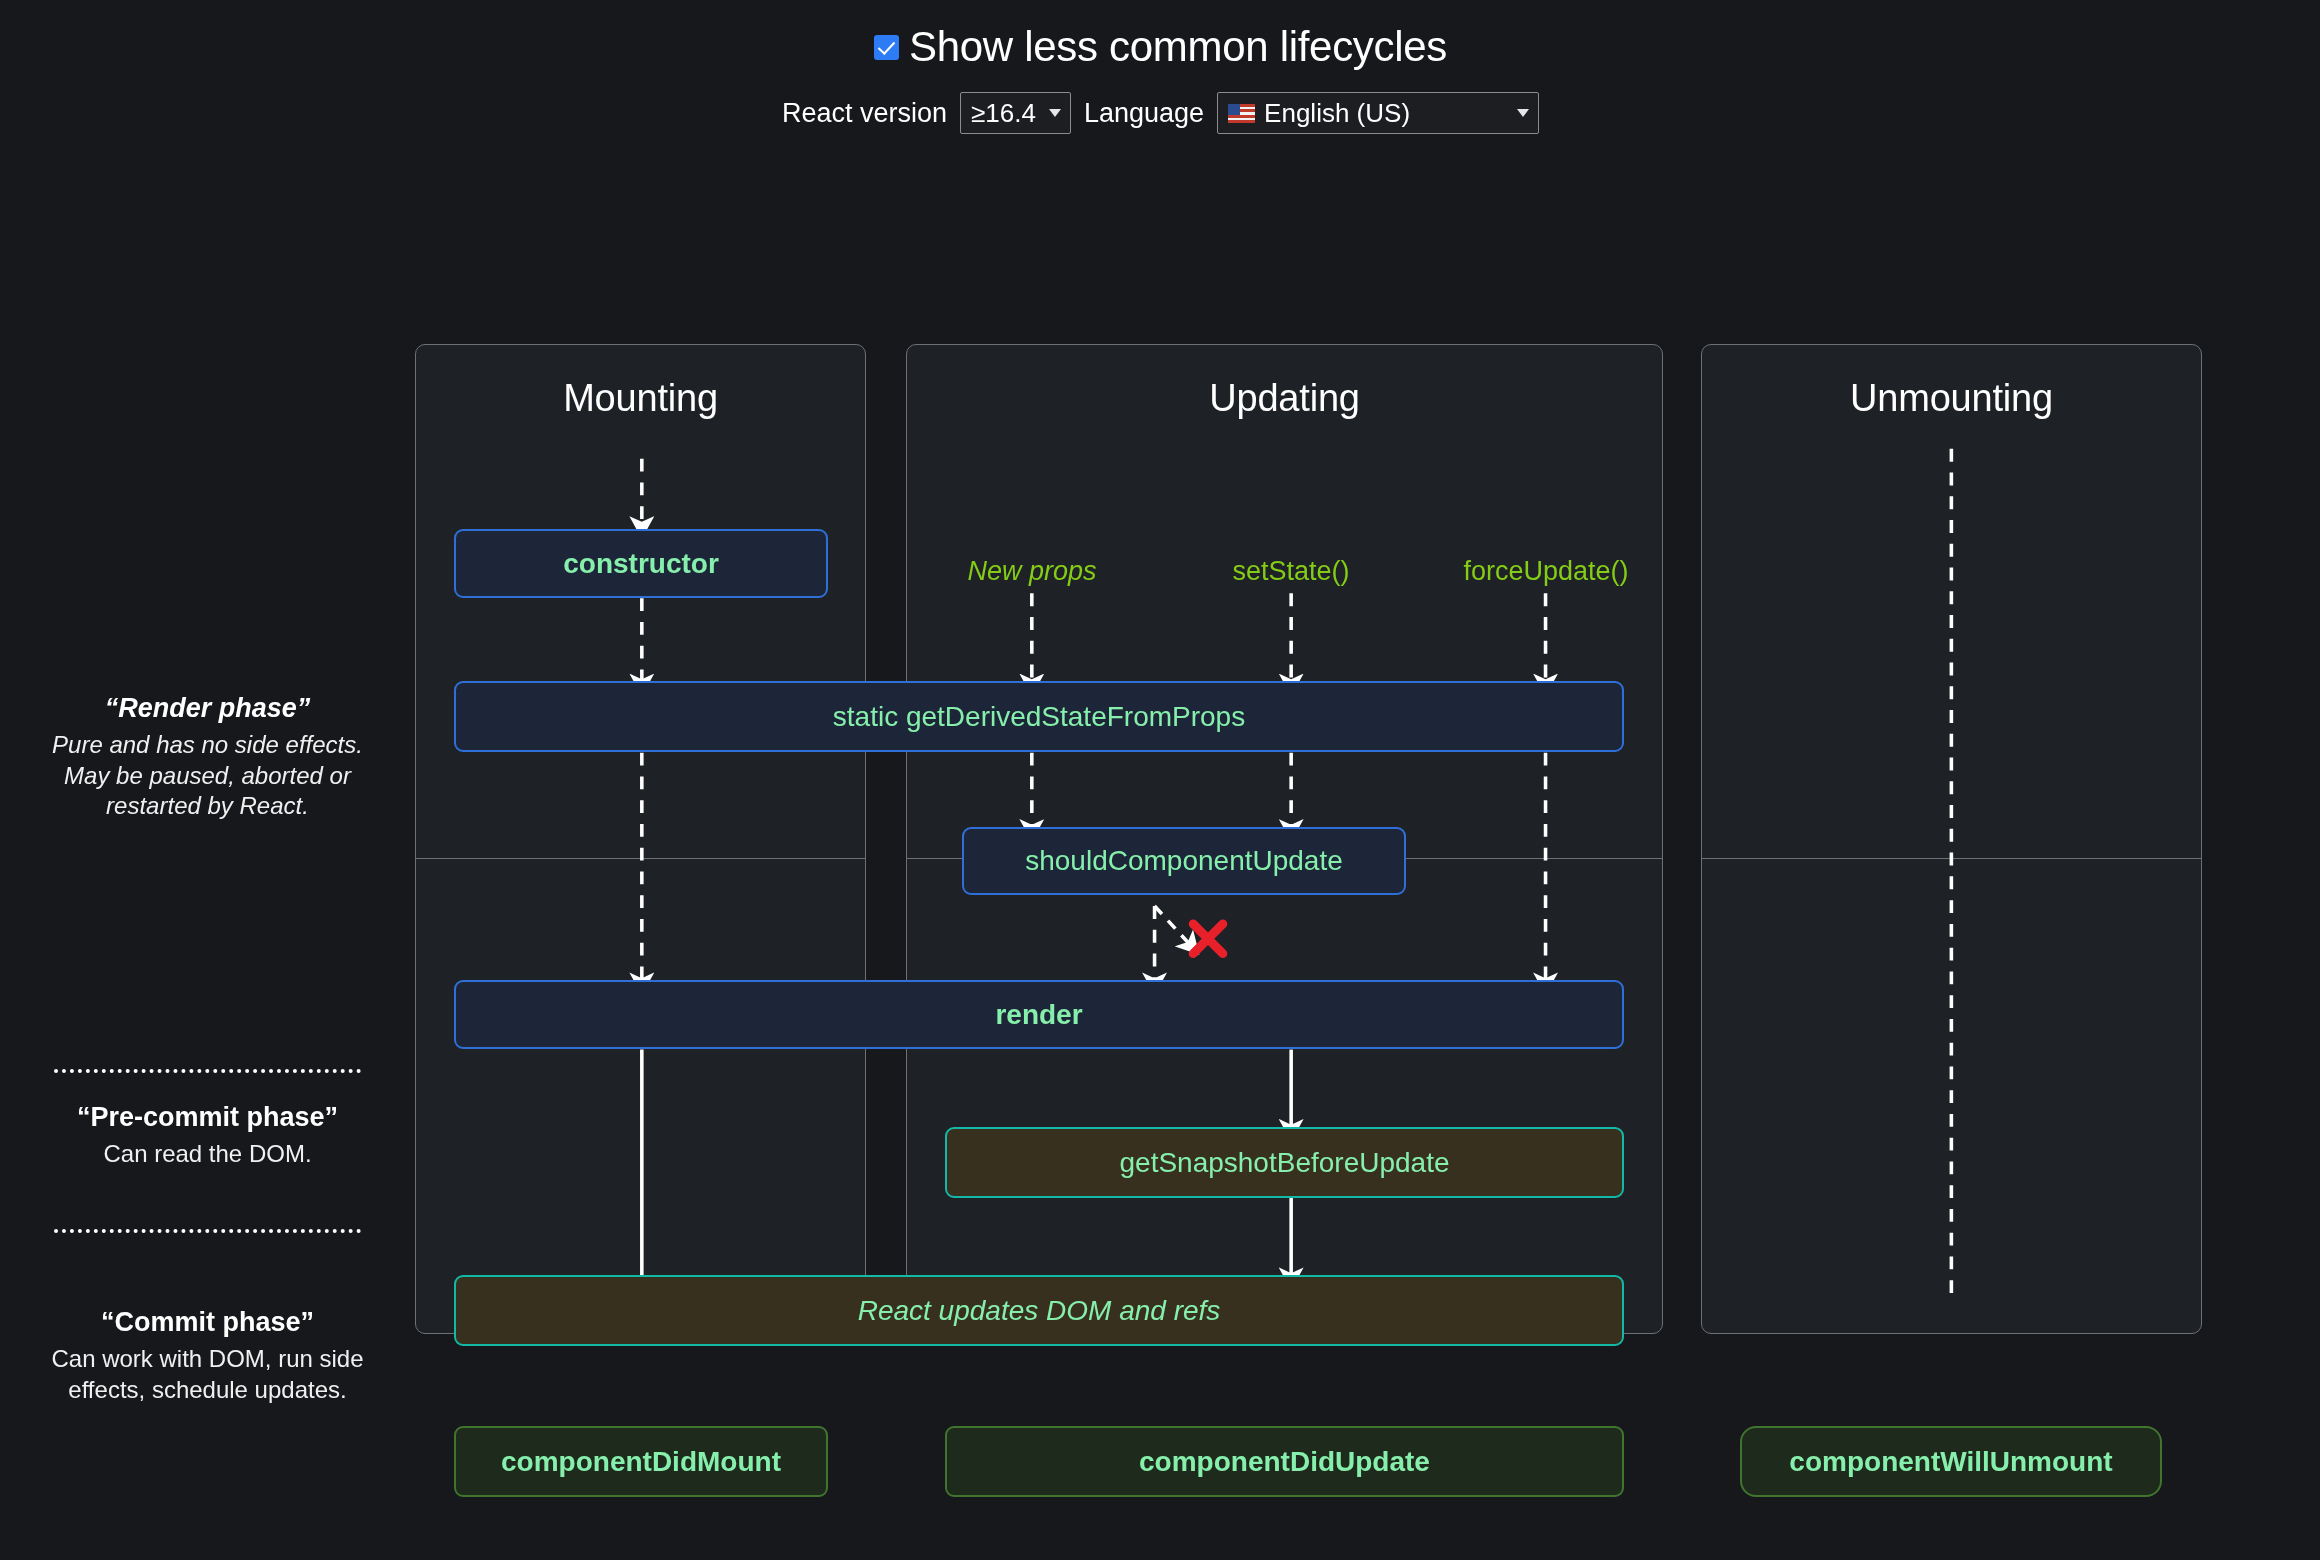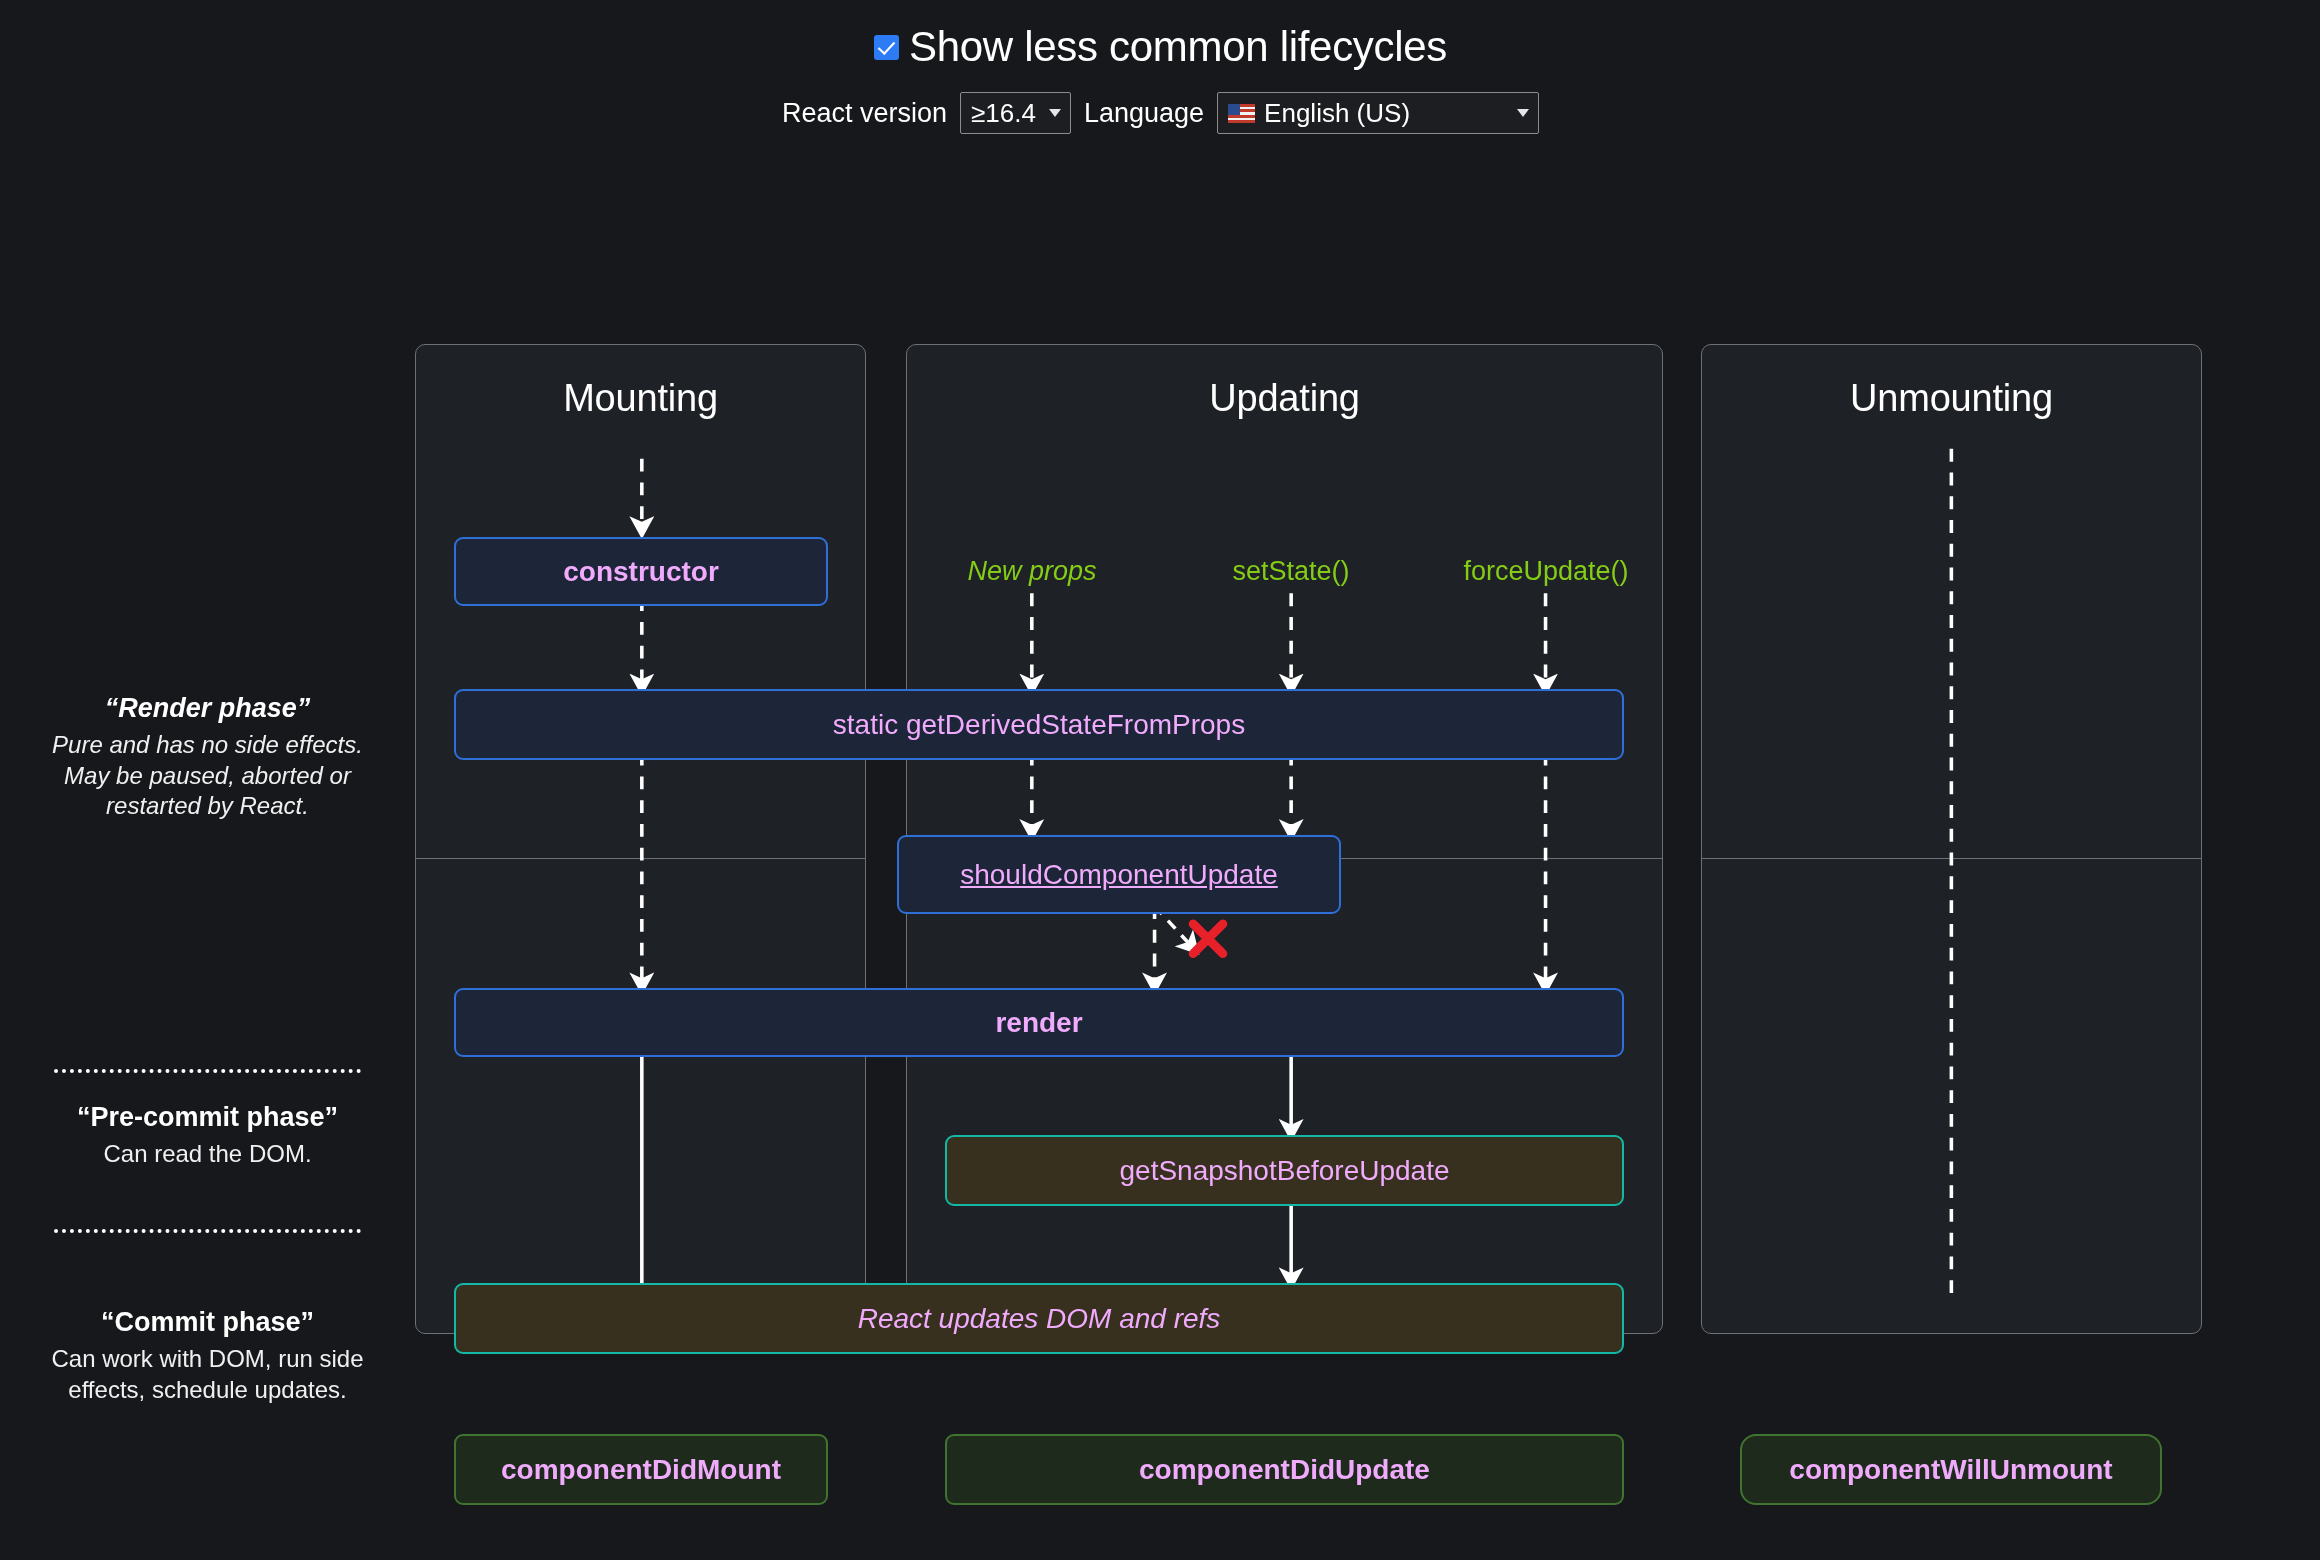--- a/index.html
+++ b/index.html
@@ -145,25 +145,24 @@
     border-top: 4px dotted #ffffff;
   }
 
   
   .lc-box {
     position: absolute;
     border-radius: 9px;
     display: flex; align-items: center; justify-content: center;
     text-align: left;
     font-size: 28px;
-    color: #f0abfc;
+    color: #86efac;
     z-index: 6;
     cursor: pointer;
     padding: 0 14px;
-    margin-top: 8px;
   }
   .lc-box.blue   { border: 2px solid #2f6fd8; background: #1d2638; }
   .lc-box.yellow { border: 2px solid #14b8a6; background: #37301f; }
   .lc-box.green  { border: 2px solid #40742f; background: #1e2a1c; }
   .lc-box.bold   { font-weight: bold; }
   .lc-box.italic { font-style: italic; }
 
   
   .trigger-label {
     position: absolute;
@@ -305,21 +304,21 @@
     <g stroke="#e8202a" stroke-width="9" stroke-linecap="round">
       <line x1="1205" y1="798" x2="1235" y2="828"></line>
       <line x1="1235" y1="798" x2="1205" y2="828"></line>
     </g>
   </svg>
 
   <div class="lc-box blue bold" style="left:454px; top:395px; width:374px; height:69px;">constructor</div>
 
   <div class="lc-box blue" style="left:454px; top:547px; width:1170px; height:71px;">static getDerivedStateFromProps</div>
 
-  <div class="lc-box blue" style="left:897px; top:693px; width:444px; height:79px;text-decoration:underline;">shouldComponentUpdate</div>
+  <div class="lc-box blue" style="left:962px; top:693px; width:444px; height:68px;">shouldComponentUpdate</div>
 
   <div class="lc-box blue bold" style="left:454px; top:846px; width:1170px; height:69px;">render</div>
 
   <div class="lc-box yellow" style="left:945px; top:993px; width:679px; height:71px;">getSnapshotBeforeUpdate</div>
 
   <div class="lc-box yellow italic" style="left:454px; top:1141px; width:1170px; height:71px;">React updates DOM and refs</div>
 
   <div class="lc-box green bold" style="left:945px; top:1292px; width:679px; height:71px;">componentDidUpdate</div>
 
   <div class="lc-box green bold" style="left:454px; top:1292px; width:374px; height:71px;">componentDidMount</div>

